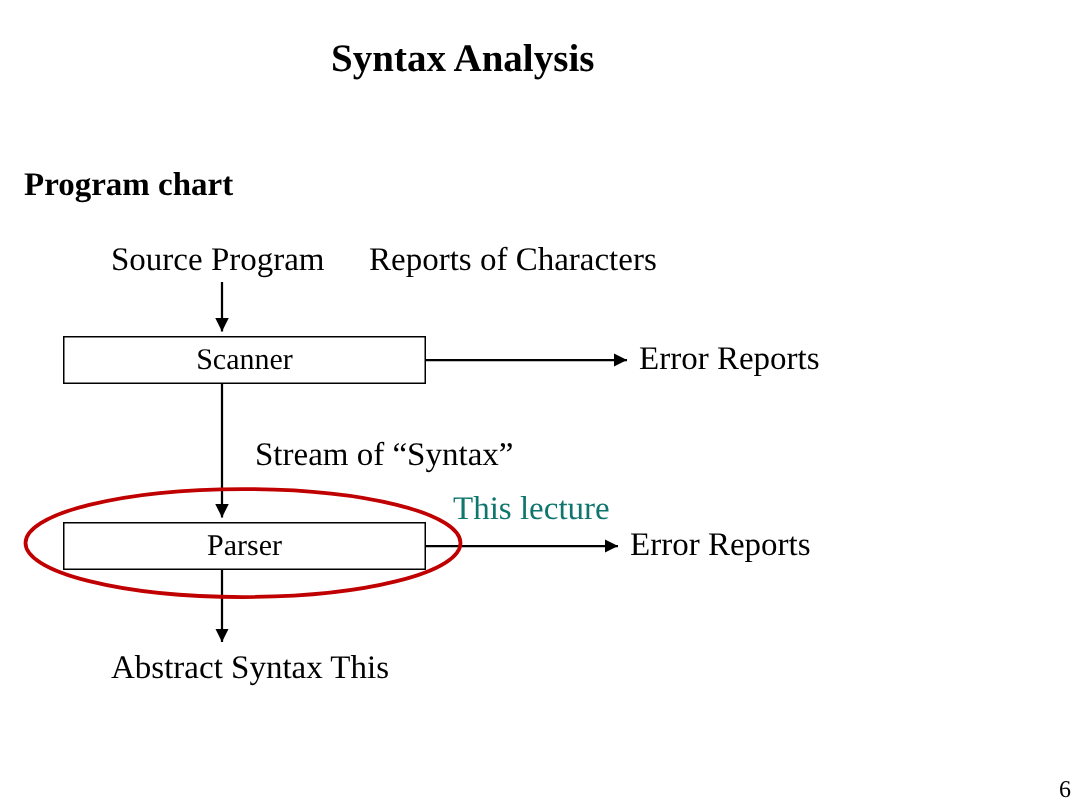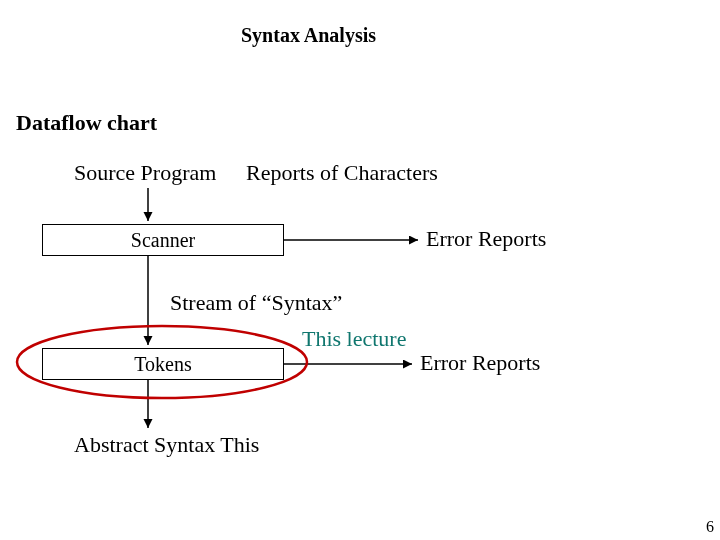--- a/index.html
+++ b/index.html
@@ -12,21 +12,21 @@
     color: #000000;
     position: relative;
     overflow: hidden;
   }
   .title {
     position: absolute;
     top: 24px;
     left: 0;
     width: 617px;
     text-align: center;
-    font-size: 20px;
+    font-size: 26px;
     font-weight: bold;
   }
   .subtitle {
     position: absolute;
     top: 110px;
     left: 16px;
     font-size: 22px;
     font-weight: bold;
   }
   .label {
@@ -62,32 +62,32 @@
     top: 0;
     width: 720px;
     height: 540px;
     pointer-events: none;
   }
 </style>
 </head>
 <body>
 
 <div class="title">Syntax Analysis</div>
-<div class="subtitle">Dataflow chart</div>
+<div class="subtitle">Program chart</div>
 
 <div class="label" style="left:74px; top:160px;">Source Program</div>
 <div class="label" style="left:246px; top:160px;">Reports of Characters</div>
 
 <div class="box" style="left:42px; top:224px; width:240px; height:30px;">Scanner</div>
 
 <div class="label" style="left:426px; top:226px;">Error Reports</div>
 
 <div class="label" style="left:170px; top:290px;">Stream of “Syntax”</div>
 
-<div class="box" style="left:42px; top:348px; width:240px; height:30px;">Tokens</div>
+<div class="box" style="left:42px; top:348px; width:240px; height:30px;">Parser</div>
 
 <div class="annot" style="left:302px; top:326px;">This lecture</div>
 <div class="label" style="left:420px; top:350px;">Error Reports</div>
 
 <div class="label" style="left:74px; top:432px;">Abstract Syntax This</div>
 
 <div class="pagenum">6</div>
 
 <svg class="overlay" viewBox="0 0 720 540">
   <defs>

